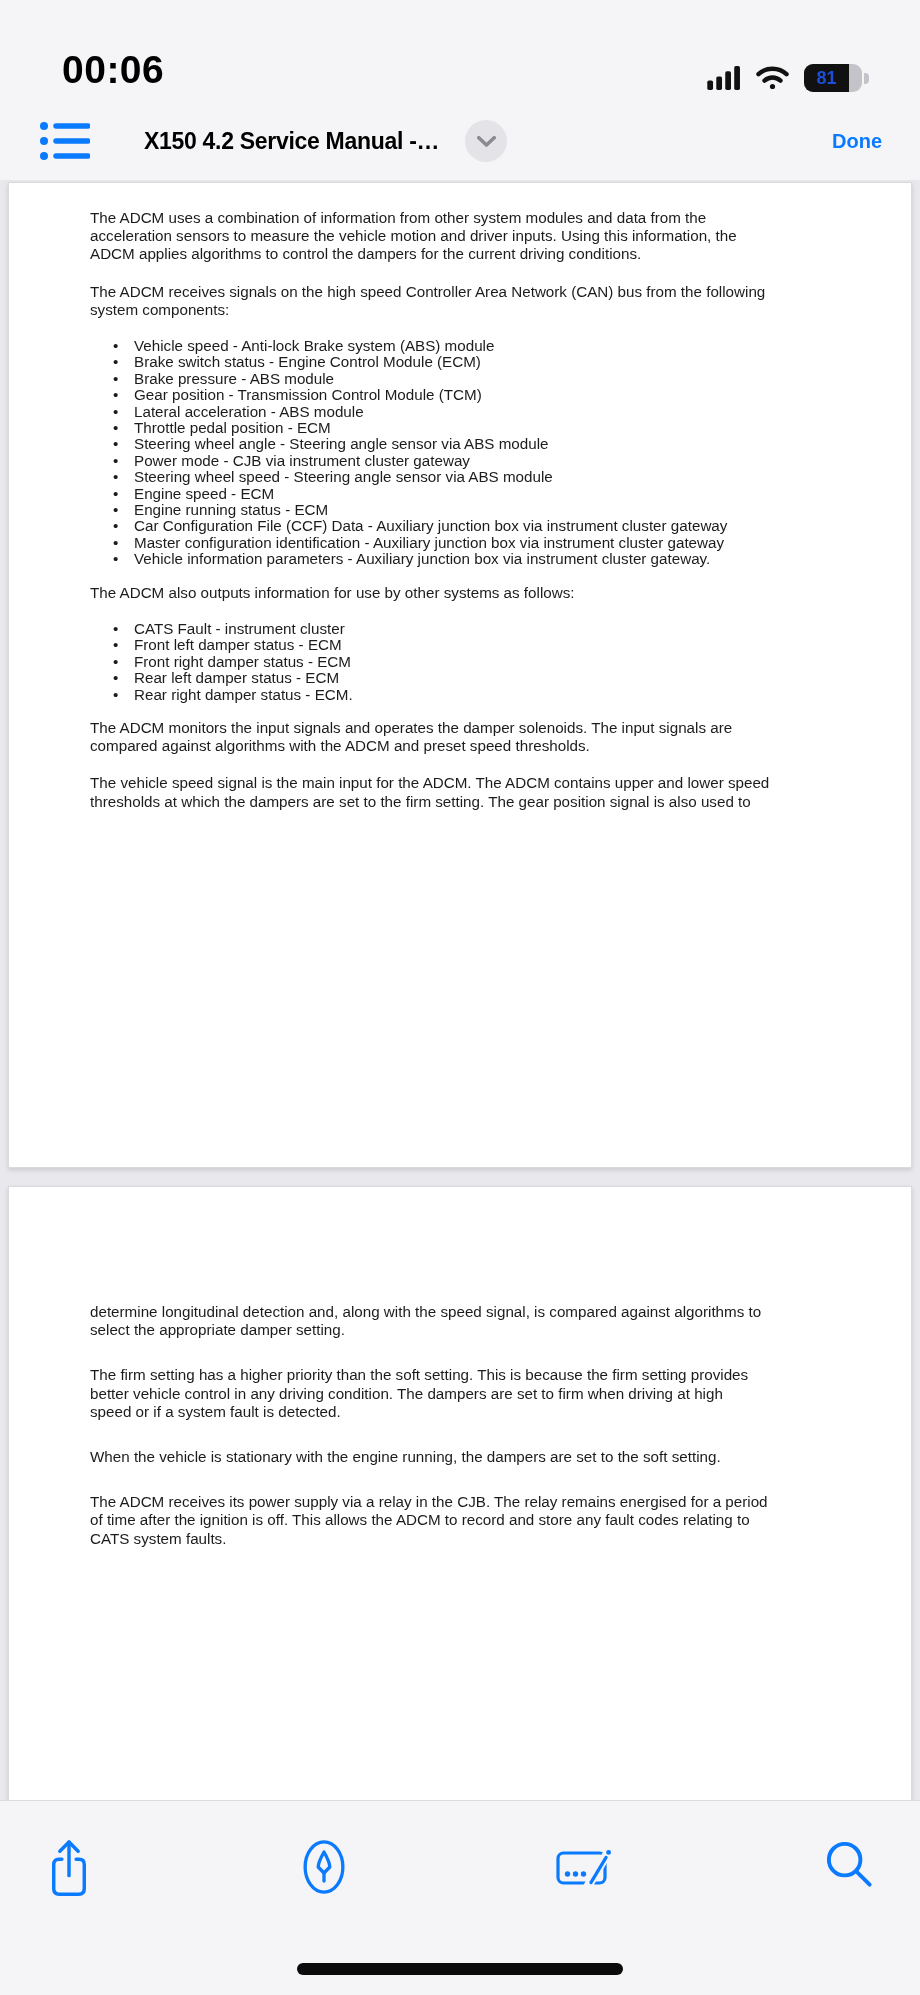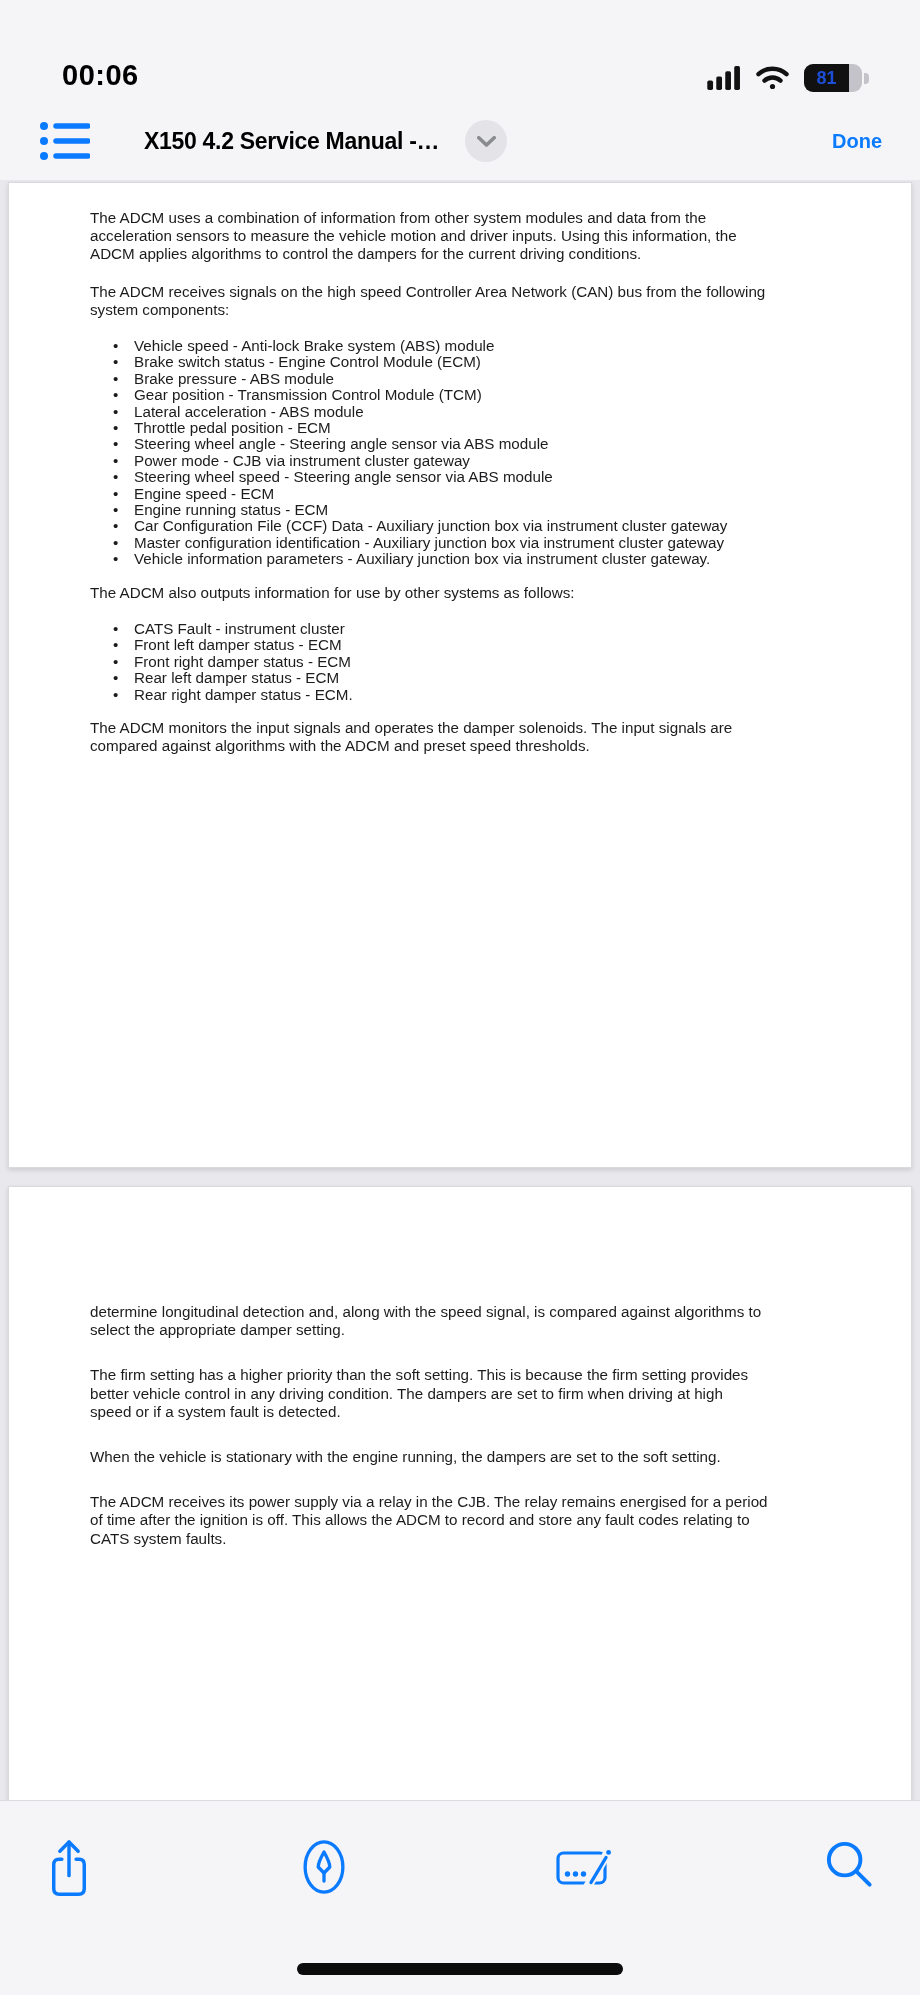--- a/index.html
+++ b/index.html
@@ -13,21 +13,21 @@
     display: flex; flex-direction: column;
   }
   
   .status-bar {
     height: 110px; flex: 0 0 110px;
     background: #f5f5f7;
     display: flex; align-items: flex-end; justify-content: space-between;
     padding: 0 58px 18px 62px;
   }
   .status-time {
-    font-size: 29px; font-weight: 700; color: #000;
+    font-size: 39px; font-weight: 700; color: #000;
     letter-spacing: 0.5px;
   }
   .status-icons { display: flex; align-items: center; gap: 15px; }
   .battery { position: relative; width: 58px; height: 28px; }
   .battery-body {
     position: absolute; inset: 0;
     background: #c3c3c9; border-radius: 9px; overflow: hidden;
   }
   .battery-fill {
     position: absolute; left: 0; top: 0; bottom: 0; width: 78%;
@@ -207,20 +207,22 @@
       <p class="doc-para">The ADCM also outputs information for use by other systems as follows:</p>
       <ul class="doc-list">
           <li>CATS Fault - instrument cluster</li>
           <li>Front left damper status - ECM</li>
           <li>Front right damper status - ECM</li>
           <li>Rear left damper status - ECM</li>
           <li>Rear right damper status - ECM.</li>
         </ul>
       <p class="doc-para">The ADCM monitors the input signals and operates the damper solenoids. The input signals are
 compared against algorithms with the ADCM and preset speed thresholds.</p>
+      <p class="doc-para">The vehicle speed signal is the main input for the ADCM. The ADCM contains upper and lower speed
+thresholds at which the dampers are set to the firm setting. The gear position signal is also used to</p>
     </div>
 
     <div class="pdf-page page-2">
       <p class="doc-para">determine longitudinal detection and, along with the speed signal, is compared against algorithms to
 select the appropriate damper setting.</p>
       <p class="doc-para">The firm setting has a higher priority than the soft setting. This is because the firm setting provides
 better vehicle control in any driving condition. The dampers are set to firm when driving at high
 speed or if a system fault is detected.</p>
       <p class="doc-para">When the vehicle is stationary with the engine running, the dampers are set to the soft setting.</p>
       <p class="doc-para">The ADCM receives its power supply via a relay in the CJB. The relay remains energised for a period

